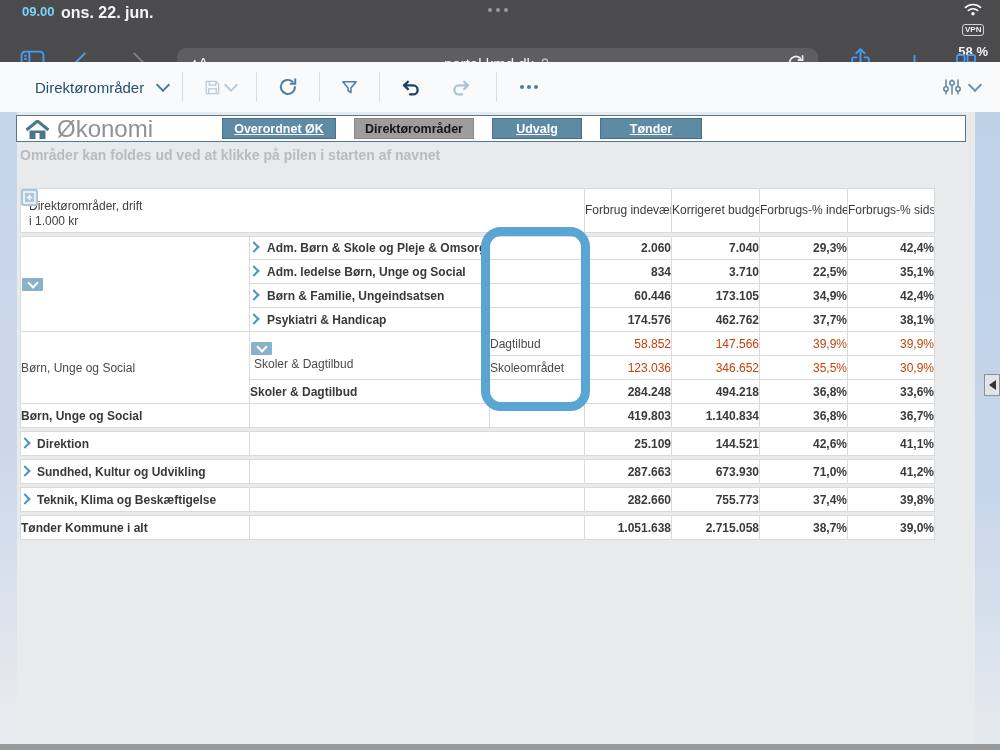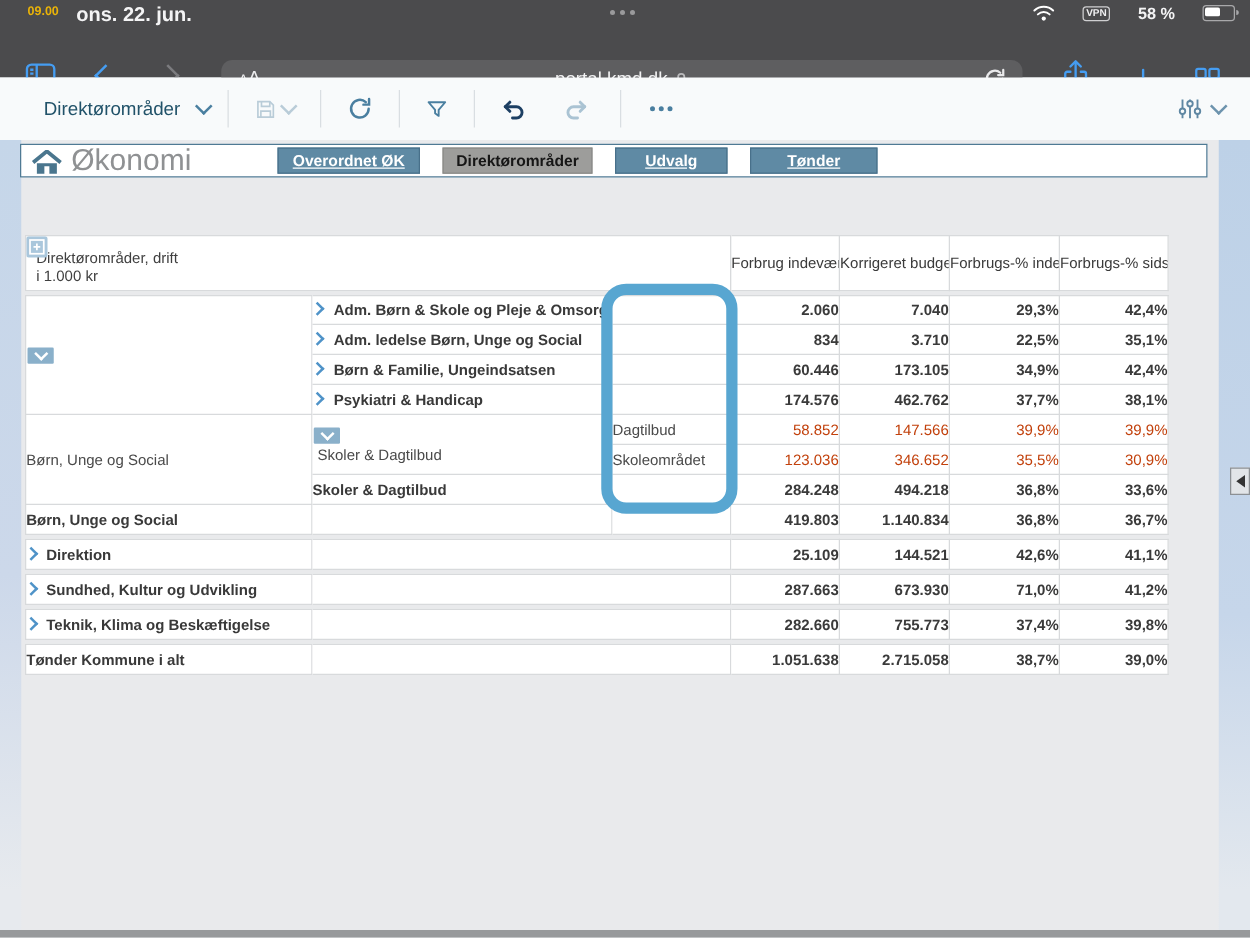--- a/index.html
+++ b/index.html
@@ -2,25 +2,25 @@
 <html><head>
 <meta charset="utf-8">
 <style>
   html,body{margin:0;padding:0;}
   body{width:1000px;height:750px;position:relative;overflow:hidden;
        font-family:"Liberation Sans",sans-serif;background:#e9eaec;}
 
   
   .chrome{position:absolute;top:0;left:0;width:1000px;height:62px;background:#4b4b4d;}
   .statusbar{position:absolute;top:0;left:0;width:100%;height:22px;}
-  .st-time{position:absolute;left:22px;top:4px;font-size:10px;font-weight:700;color:#eab308;}
+  .st-time{position:absolute;left:22px;top:4px;font-size:13px;font-weight:700;color:#7dd3fc;}
   .st-date{position:absolute;left:61px;top:4px;font-size:16px;font-weight:600;color:#f4f4f5;}
   .st-dots{position:absolute;left:488px;top:8px;display:flex;gap:4px;}
   .st-dots i{width:4px;height:4px;border-radius:50%;background:#9a9a9c;}
-  .st-right{position:absolute;right:12px;top:3px;display:flex;align-items:center;gap:22px;}
+  .st-right{position:absolute;right:12px;top:3px;display:flex;align-items:center;gap:8px;flex-direction:column;}
   .vpn-badge{border:1px solid #cfcfd1;border-radius:3px;color:#efeff1;font-size:8px;
              font-weight:700;padding:1px 2px;line-height:8px;}
   .st-batt-pct{font-size:13px;font-weight:600;color:#f4f4f5;}
   .battery{position:relative;width:24px;height:11px;border:1px solid #a8a8aa;border-radius:3px;}
   .battery .fill{position:absolute;left:1px;top:1px;height:7px;width:12px;background:#fff;border-radius:1.5px;}
   .battery .nub{position:absolute;right:-4px;top:3px;width:2px;height:4px;background:#a8a8aa;border-radius:0 2px 2px 0;}
 
   .navrow{position:absolute;top:22px;left:0;width:100%;height:40px;}
   .nav-ico{position:absolute;top:28px;cursor:default;}
   .addressbar{position:absolute;left:177px;top:26px;width:641px;height:31px;border-radius:9px;
@@ -264,20 +264,21 @@
     </span>
     <span class="page-title">Økonomi</span>
     <span class="tabs">
       <span class="tab t0">Overordnet ØK</span>
       <span class="tab t1 active">Direktørområder</span>
       <span class="tab t2">Udvalg</span>
       <span class="tab t3">Tønder</span>
     </span>
   </div>
 
+  <div class="hint">Områder kan foldes ud ved at klikke på pilen i starten af navnet</div>
 
   <table class="grid">
     <colgroup>
       <col style="width:230px">
         <col style="width:240px">
         <col style="width:95px">
       <col style="width:87px">
         <col style="width:88px">
         <col style="width:88px">
         <col style="width:87px">

